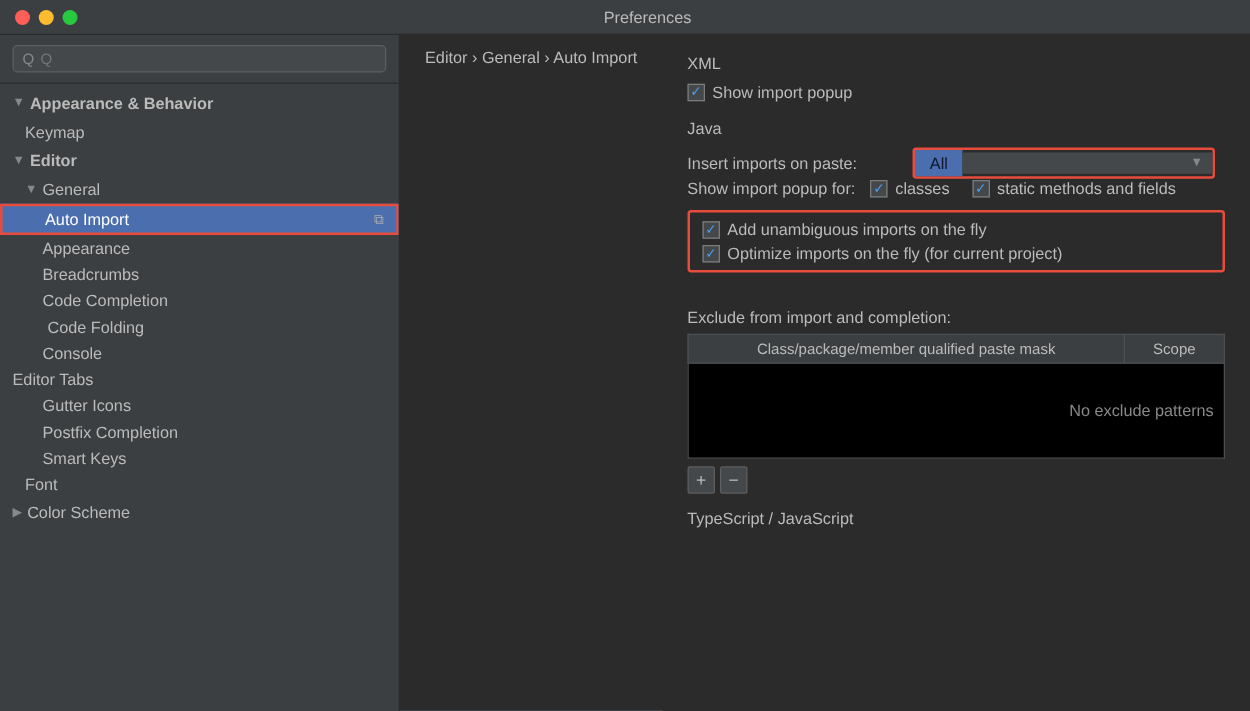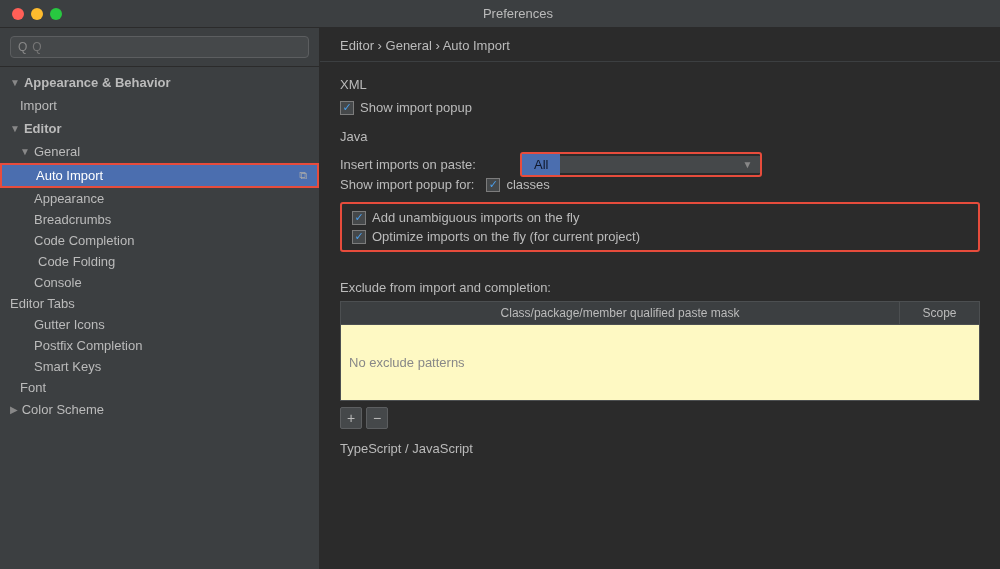--- a/index.html
+++ b/index.html
@@ -125,21 +125,21 @@
       background: #4b6eaf;
       color: #fff;
       border: 2px solid #e74c3c;
     }
 
     
     .content {
       flex: 1;
       background: #2b2b2b;
       display: flex;
-      flex-direction: column;
+      flex-direction: row;
       overflow: hidden;
     }
 
     .breadcrumb {
       padding: 10px 20px 8px;
       font-size: 13px;
       color: #bbbbbb;
       border-bottom: 1px solid #3c3f41;
     }
 
@@ -272,24 +272,24 @@
     .exclude-table th {
       background: #3c3f41;
       color: #bbbbbb;
       font-size: 12px;
       font-weight: normal;
       text-align: center;
       padding: 4px 8px;
       border: 1px solid #4c4f51;
     }
     .exclude-table td {
-      background: #fef9c3;
+      background: #000000;
       color: #888;
       font-size: 13px;
-      text-align: left;
+      text-align: right;
       padding: 30px 8px;
       border: 1px solid #4c4f51;
     }
 
     .table-actions {
       display: flex;
       gap: 4px;
       margin-top: 4px;
     }
     .table-btn {
@@ -340,21 +340,21 @@
     </div>
 
     <div class="nav-tree">
 
       <div class="nav-item">
         <span class="arrow">▼</span>
         <span class="nav-group-label">Appearance &amp; Behavior</span>
       </div>
 
       <div class="nav-item indent1">
-        <span style="padding-left:10px">Import</span>
+        <span style="padding-left:10px">Keymap</span>
       </div>
 
       <div class="nav-item">
         <span class="arrow">▼</span>
         <span class="nav-group-label">Editor</span>
       </div>
 
       <div class="nav-item" style="padding-left:20px">
         <span class="arrow">▼</span>
         <span>General</span>
@@ -446,20 +446,24 @@
             </div>
           </div>
         </div>
 
         <div class="popup-for-row">
           <span class="popup-for-label">Show import popup for:</span>
           <div class="checkbox-group">
             <div class="checkbox-wrap">
               <div class="checkbox checked"></div>
               <span>classes</span>
+            </div>
+            <div class="checkbox-wrap">
+              <div class="checkbox checked"></div>
+              <span>static methods and fields</span>
             </div>
           </div>
         </div>
 
         <div class="fly-box">
           <div class="fly-row">
             <div class="checkbox checked"></div>
             <span>Add unambiguous imports on the fly</span>
           </div>
           <div class="fly-row">

